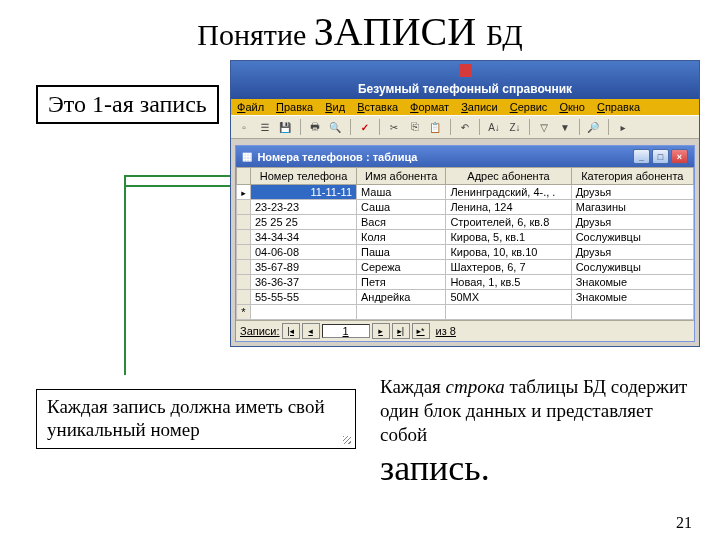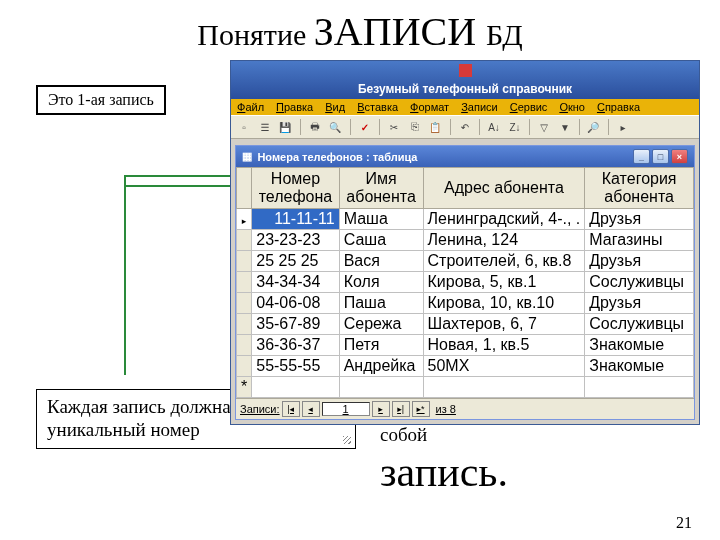--- a/index.html
+++ b/index.html
@@ -21,21 +21,21 @@
     font-family: 'Times New Roman', serif;
     font-size: 30px;
   }
   .slide-title .big { font-size: 40px; font-weight: normal; }
   .callout1 {
     position: absolute;
     top: 85px; left: 36px;
     border: 2px solid #000;
     padding: 4px 10px;
     font-family: 'Times New Roman', serif;
-    font-size: 16px;
+    font-size: 24px;
     background: #fff;
   }
   .callout2 {
     position: absolute;
     top: 375px; left: 36px;
     width: 320px;
     border: 1px solid #000;
     padding: 6px 10px;
     font-family: 'Times New Roman', serif;
     font-size: 19px;
@@ -44,21 +44,21 @@
     margin-top: 14px;
   }
   .text3 {
     position: absolute;
     top: 375px; left: 380px;
     width: 310px;
     font-family: 'Times New Roman', serif;
     font-size: 19px;
     line-height: 1.25;
   }
-  .text3 .big2 { font-size: 42px; }
+  .text3 .big2 { font-size: 36px; }
   .text3 .it { font-style: italic; }
   .pagenum {
     position: absolute;
     bottom: 8px; right: 28px;
     font-family: Liberation Serif, serif;
     font-size: 16px;
   }
   
   .arrow {
     position: absolute;
@@ -155,21 +155,21 @@
     font-size: 9px;
     display: flex; align-items:center; justify-content:center;
     color: #2a3a5a;
   }
   .winbtn.close { background: linear-gradient(#f08080,#d04040); color:#fff;}
 
   
   table.db {
     border-collapse: collapse;
     width: 100%;
-    font-size: 16px;
+    font-size: 11px;
   }
   table.db th {
     background: #ece9d8;
     border: 1px solid #aca899;
     padding: 2px 4px;
     font-weight: normal;
     text-align: center;
   }
   table.db td {
     border: 1px solid #c0c0c0;

